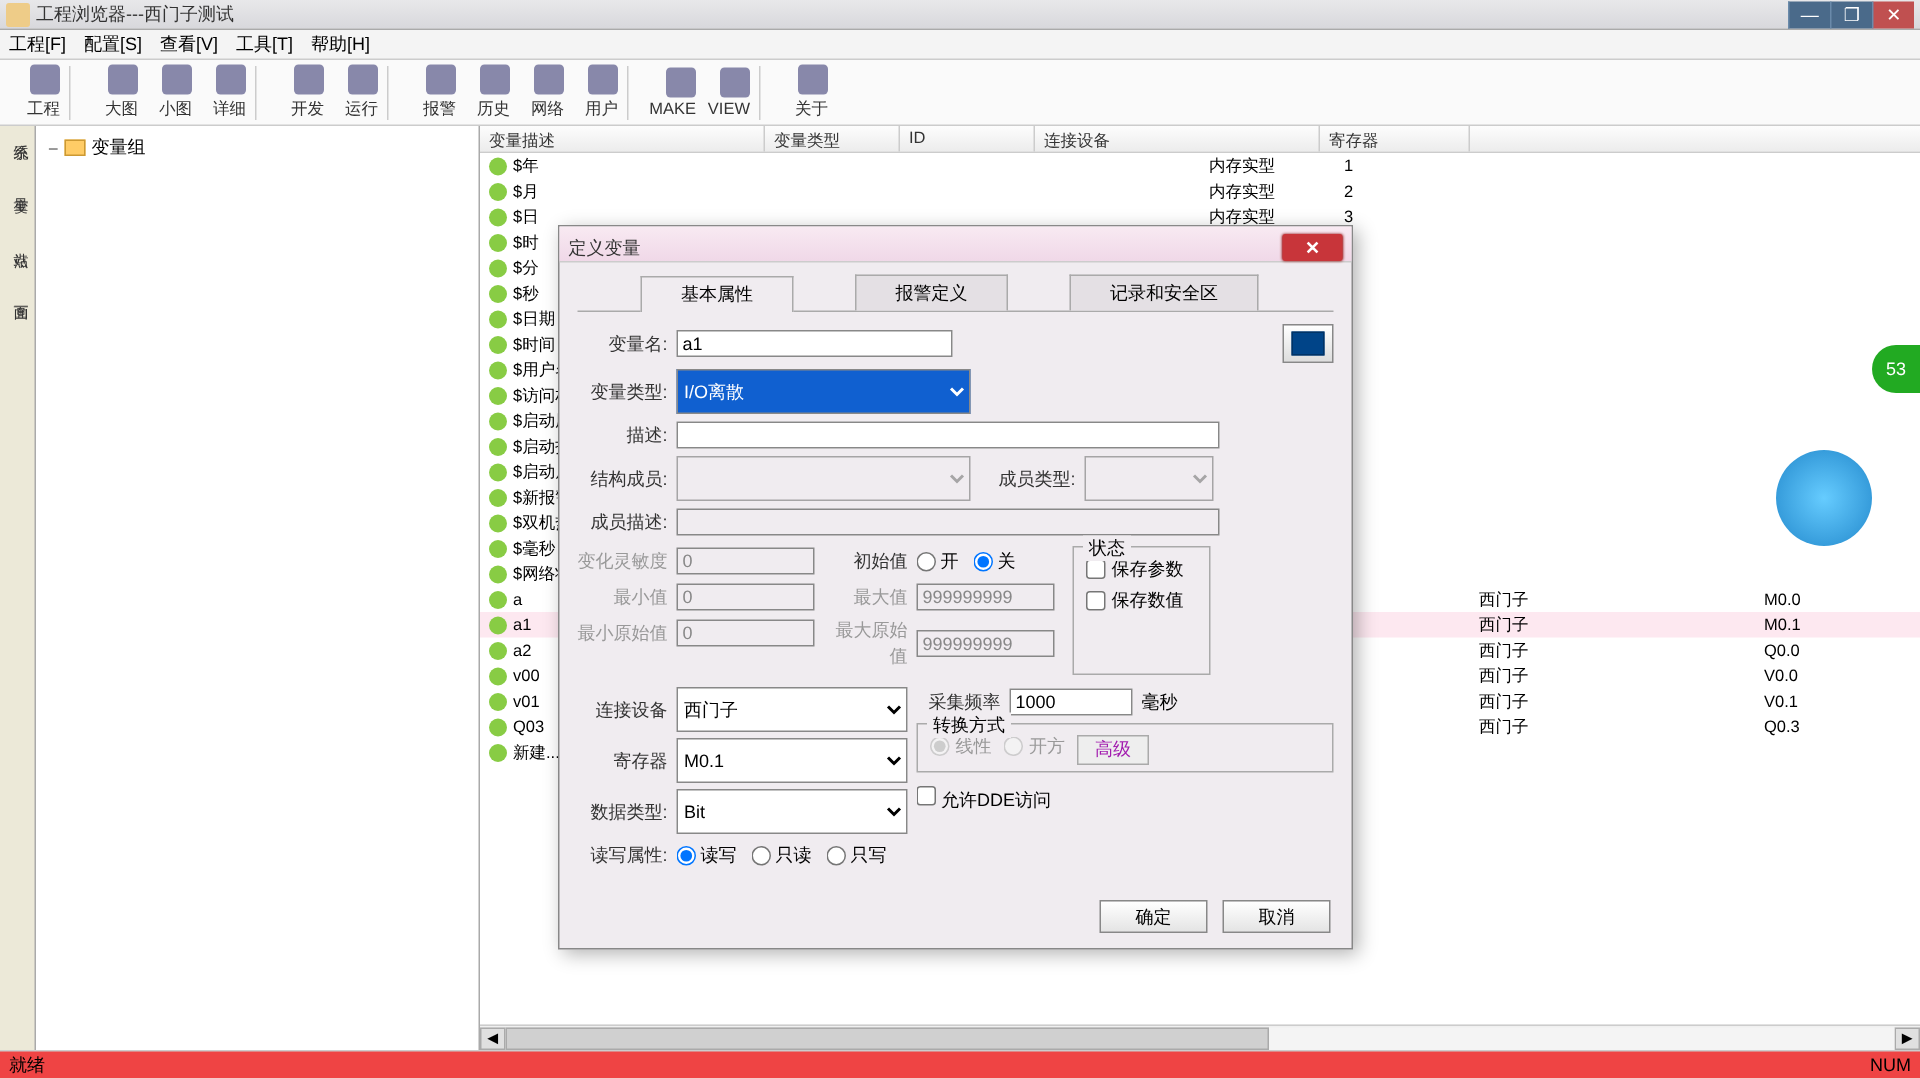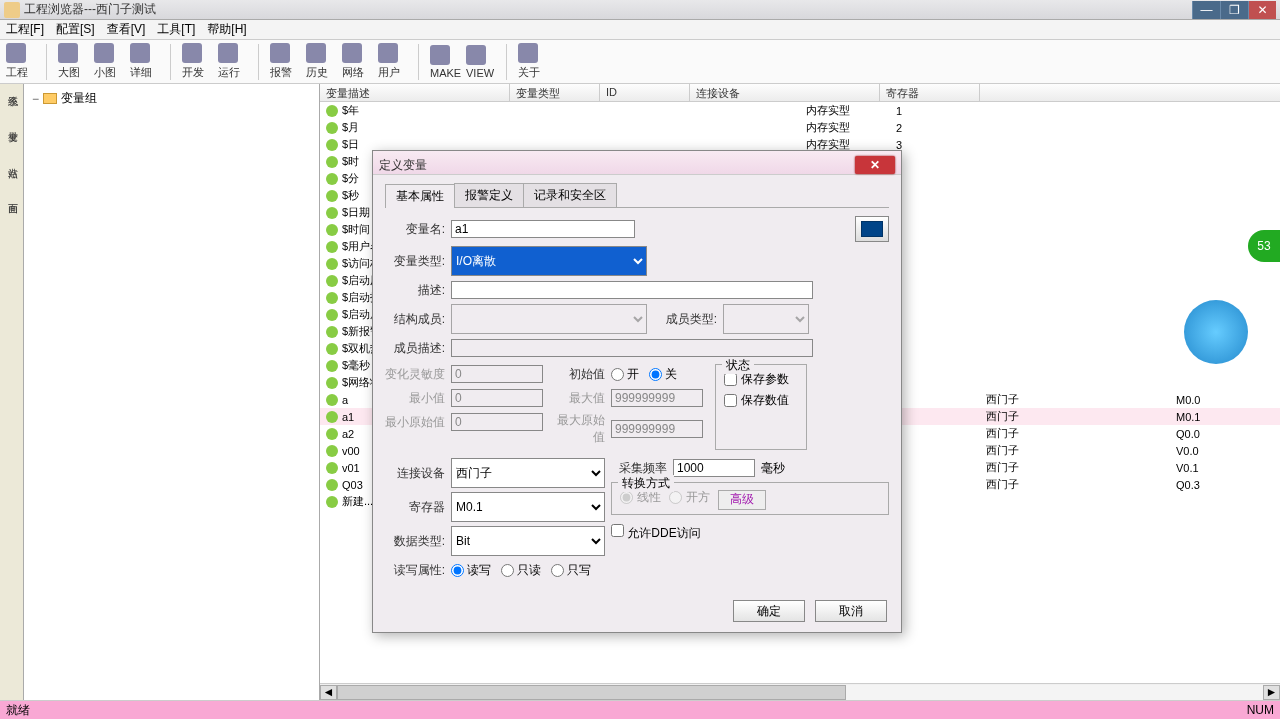--- a/index.html
+++ b/index.html
@@ -10,21 +10,21 @@
 .titlebar .title { flex: 1; color: #333; }
 .titlebar .winbtns { display: flex; gap: 0; }
 .titlebar .winbtn { width: 28px; height: 18px; background: #4a6a8a; color: #fff; display: flex; align-items: center; justify-content: center; border-left: 1px solid #6a8aaa; cursor: pointer; }
 .titlebar .winbtn.close { background: #c05050; }
 
 .menubar { height: 20px; background: #f4f4f4; border-bottom: 1px solid #ccc; display: flex; align-items: center; padding: 0 6px; gap: 12px; }
 .menubar span { cursor: pointer; }
 
 .toolbar { height: 44px; background: #fafafa; border-bottom: 1px solid #ccc; display: flex; align-items: center; padding: 0 6px; gap: 2px; }
 .toolbar .sep { width: 6px; height: 36px; border-left: 1px solid #ccc; margin: 0 4px; }
-.toolbar .tbtn { width: 34px; display: flex; flex-direction: column; align-items: flex-start; cursor: pointer; }
+.toolbar .tbtn { width: 34px; display: flex; flex-direction: column; align-items: flex-end; cursor: pointer; }
 .toolbar .tbtn .tico { width: 20px; height: 20px; background: #88a; border-radius: 3px; margin-bottom: 2px; display:flex;align-items:center;justify-content:center;color:#fff;font-size:11px;}
 .toolbar .tbtn .tlbl { font-size: 11px; color: #333; }
 
 .workarea { display: flex; height: 616px; background: #0f172a; }
 .sidebar-v { width: 24px; background: #ece9d8; border-right: 1px solid #aaa; display: flex; flex-direction: column; align-items: center; padding-top: 4px; gap: 8px; }
 .sidebar-v .vitem { width: 16px; height: 28px; writing-mode: vertical-rl; font-size: 10px; cursor: pointer; color:#333; }
 
 .treepane { width: 296px; background: #fff; border-right: 1px solid #aaa; padding: 4px; }
 .treepane .treeitem { display: flex; align-items: center; padding: 2px 4px; cursor: pointer; }
 .treepane .treeitem::before { content: "−"; margin-right: 4px; color: #666; }
@@ -36,31 +36,31 @@
 .listbody { flex: 1; overflow: hidden; }
 .listrow { display: flex; height: 17px; align-items: center; }
 .listrow.selected { background: #fde8f0; }
 .listrow .cell { padding: 0 6px; font-size: 11px; display:flex; align-items:center; }
 .listrow .varico { width: 12px; height: 12px; background: #8c4; border-radius: 50%; margin-right: 4px; flex-shrink:0;}
 .hscroll { height: 17px; background: #f0f0f0; border-top: 1px solid #ccc; display:flex; align-items:center;}
 .hscroll .arrow{ width:17px;height:15px;background:#e0e0e0;border:1px solid #aaa;display:flex;align-items:center;justify-content:center;cursor:pointer;}
 .hscroll .track{ flex:1;height:15px;background:#f4f4f4;position:relative;}
 .hscroll .thumb{ position:absolute;left:0;width:55%;height:100%;background:#d0d0d0;border:1px solid #aaa;}
 
-.statusbar { height: 19px; background: #f9a8d4; border-top: 1px solid #ccc; display: flex; align-items: center; padding: 0 6px; justify-content: space-between; }
+.statusbar { height: 19px; background: #ef4444; border-top: 1px solid #ccc; display: flex; align-items: center; padding: 0 6px; justify-content: space-between; }
 .statusbar .right { display:flex; gap:20px; }
 
 
 .dialog { position: absolute; left: 372px; top: 150px; width: 530px; background: #f0ecf0; border: 1px solid #888; box-shadow: 3px 3px 12px rgba(0,0,0,.3); }
 .dialog .dtitlebar { height: 24px; background: linear-gradient(#f8eaf2,#f0d8e8); display: flex; align-items: flex-end; padding: 0 6px; border-bottom: 1px solid #ccc; }
 .dialog .dtitlebar .dtitle { flex: 1; color: #333; }
 .dialog .dtitlebar .dclose { width: 40px; height: 18px; background: #c8353a; color:#fff; display:flex;align-items:center;justify-content:center;border-radius:2px;cursor:pointer;font-weight:bold; box-shadow:0 0 2px #800;}
 .dialog .dbody { padding: 8px 12px 10px; }
 .tabs { display: flex; border-bottom: 1px solid #aaa; margin-bottom: 8px; }
-.tabs .tab { padding: 3px 10px; border: 1px solid #aaa; border-bottom: none; background: #f0ecf0; margin-right: -1px; cursor: pointer; font-size:12px; }
+.tabs .tab { padding: 3px 26px; border: 1px solid #aaa; border-bottom: none; background: #f0ecf0; margin-right: -1px; cursor: pointer; font-size:12px;margin-left:42px; }
 .tabs .tab.active { background: #f0ecf0; position: relative; top: 1px; }
 .tabs .tab:not(.active){ background:#e4e0e4; }
 
 .frow { display: flex; align-items: center; margin-bottom: 4px; min-height:20px; }
 .frow .flbl { width: 60px; text-align: right; margin-right: 6px; color: #333; font-size:12px; }
 .frow .flbl.disabled { color:#999; }
 .frow input[type=text] { height: 18px; border: 1px solid #888; padding: 0 3px; background: #fff; font-size:12px; }
 .frow input[type=text]:disabled { background: #f0ecf0; color:#888; }
 .frow select { height: 30px; border: 1px solid #888; background: #fff; font-size:12px; }
 .frow select.hl { background:#1060d0; color:#fff; }

